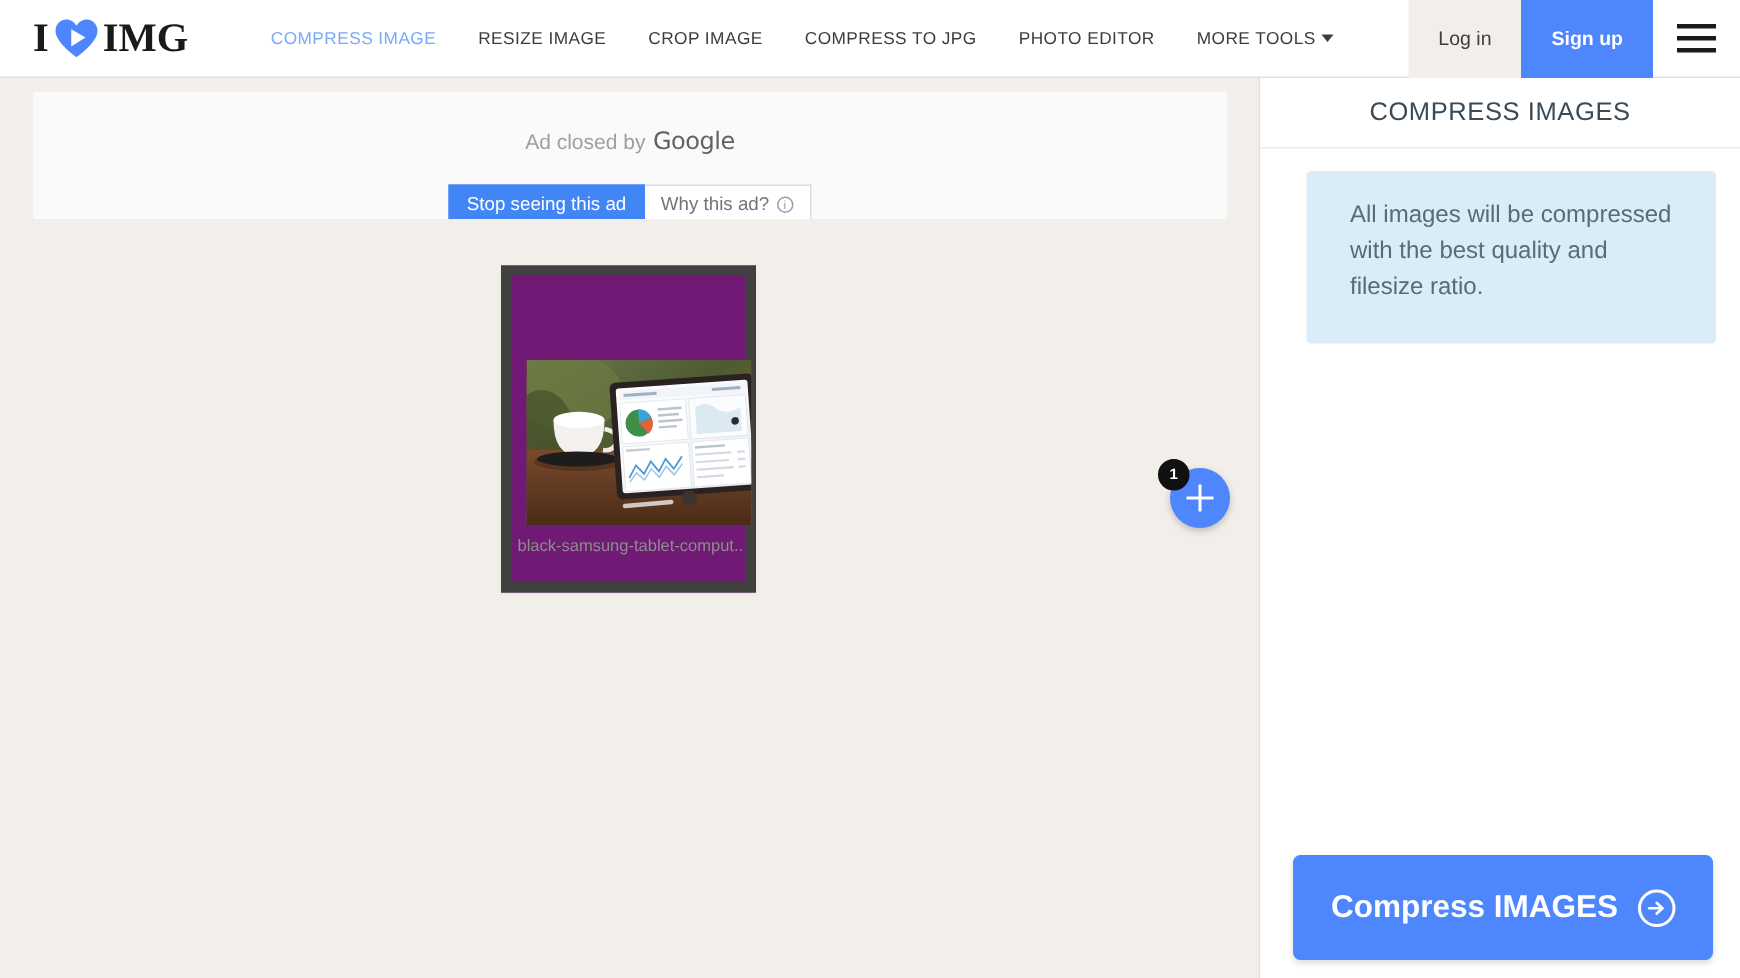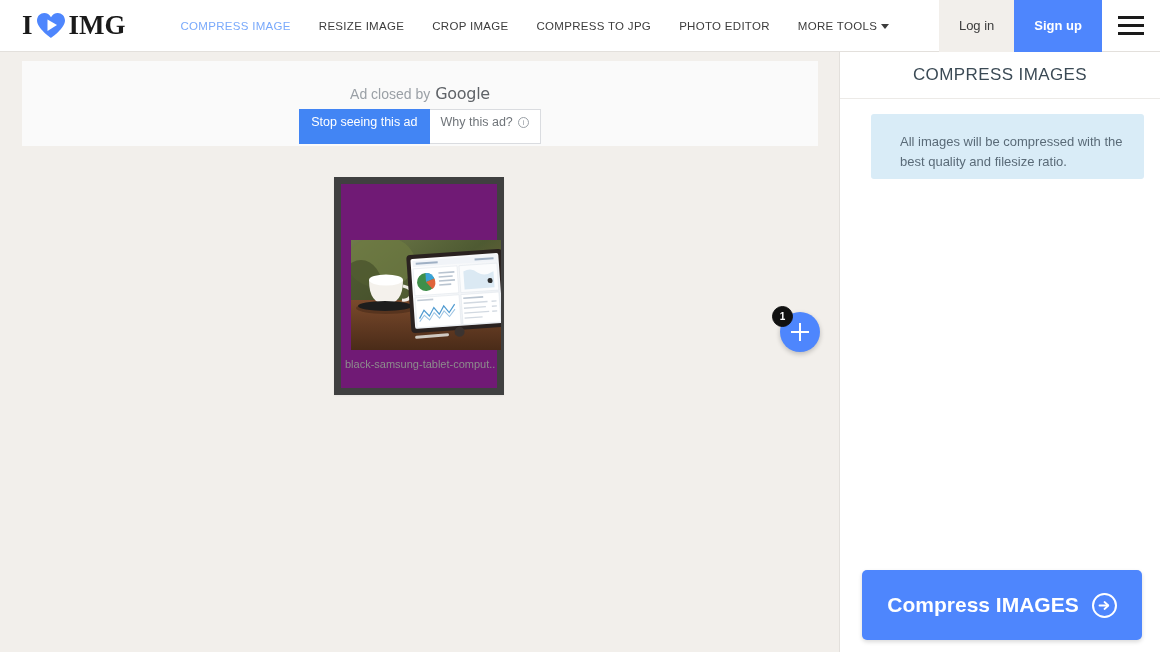--- a/index.html
+++ b/index.html
@@ -72,21 +72,21 @@
     display: flex; flex-direction: column; align-items: center;
     padding-top: 23px;
   }
   .ad-closed-text {
     font-size: 14px; color: #9aa0a6; display: flex; align-items: baseline; gap: 5px;
   }
   .ad-google {
     font-family: "DejaVu Sans", sans-serif;
     font-size: 16px; color: #5f6368; letter-spacing: -0.3px;
   }
-  .ad-buttons { display: flex; margin-top: 6px; }
+  .ad-buttons { display: flex; margin-top: 20px; }
   .ad-stop {
     background: #4285f4; color: #ffffff; font-size: 12.5px;
     padding: 5px 11px 6px; border: 1px solid #4285f4; cursor: pointer;
   }
   .ad-why {
     background: #ffffff; color: #70757a; font-size: 12.5px;
     padding: 5px 11px 14px; border: 1px solid #dadce0; border-left: none;
     display: flex; align-items: center; gap: 5px; cursor: pointer;
   }
   .info-circle {
@@ -155,22 +155,22 @@
   }
   .sidebar-title {
     height: 47px; display: flex; align-items: center; justify-content: center;
     font-size: 17px; color: #3b4a55; letter-spacing: .4px;
     border-bottom: 1px solid #eceae7;
   }
   .info-box {
     margin: 15px 16px 0 31px;
     background: #d9ecf7;
     border-radius: 3px;
-    padding: 18px 20px 8px 29px;
-    font-size: 13px; line-height: 1.5; color: #5a6b78;
+    padding: 18px 20px 25px 29px;
+    font-size: 16px; line-height: 1.5; color: #5a6b78;
   }
   .compress-btn {
     position: absolute; left: 22px; bottom: 12px;
     width: 280px; height: 70px;
     background: #4e86fd; border-radius: 5px;
     display: flex; align-items: center; justify-content: center; gap: 13px;
     color: #ffffff; font-size: 21px; font-weight: bold;
     box-shadow: 0 2px 4px rgba(0,0,0,.15);
     cursor: pointer;
   }

